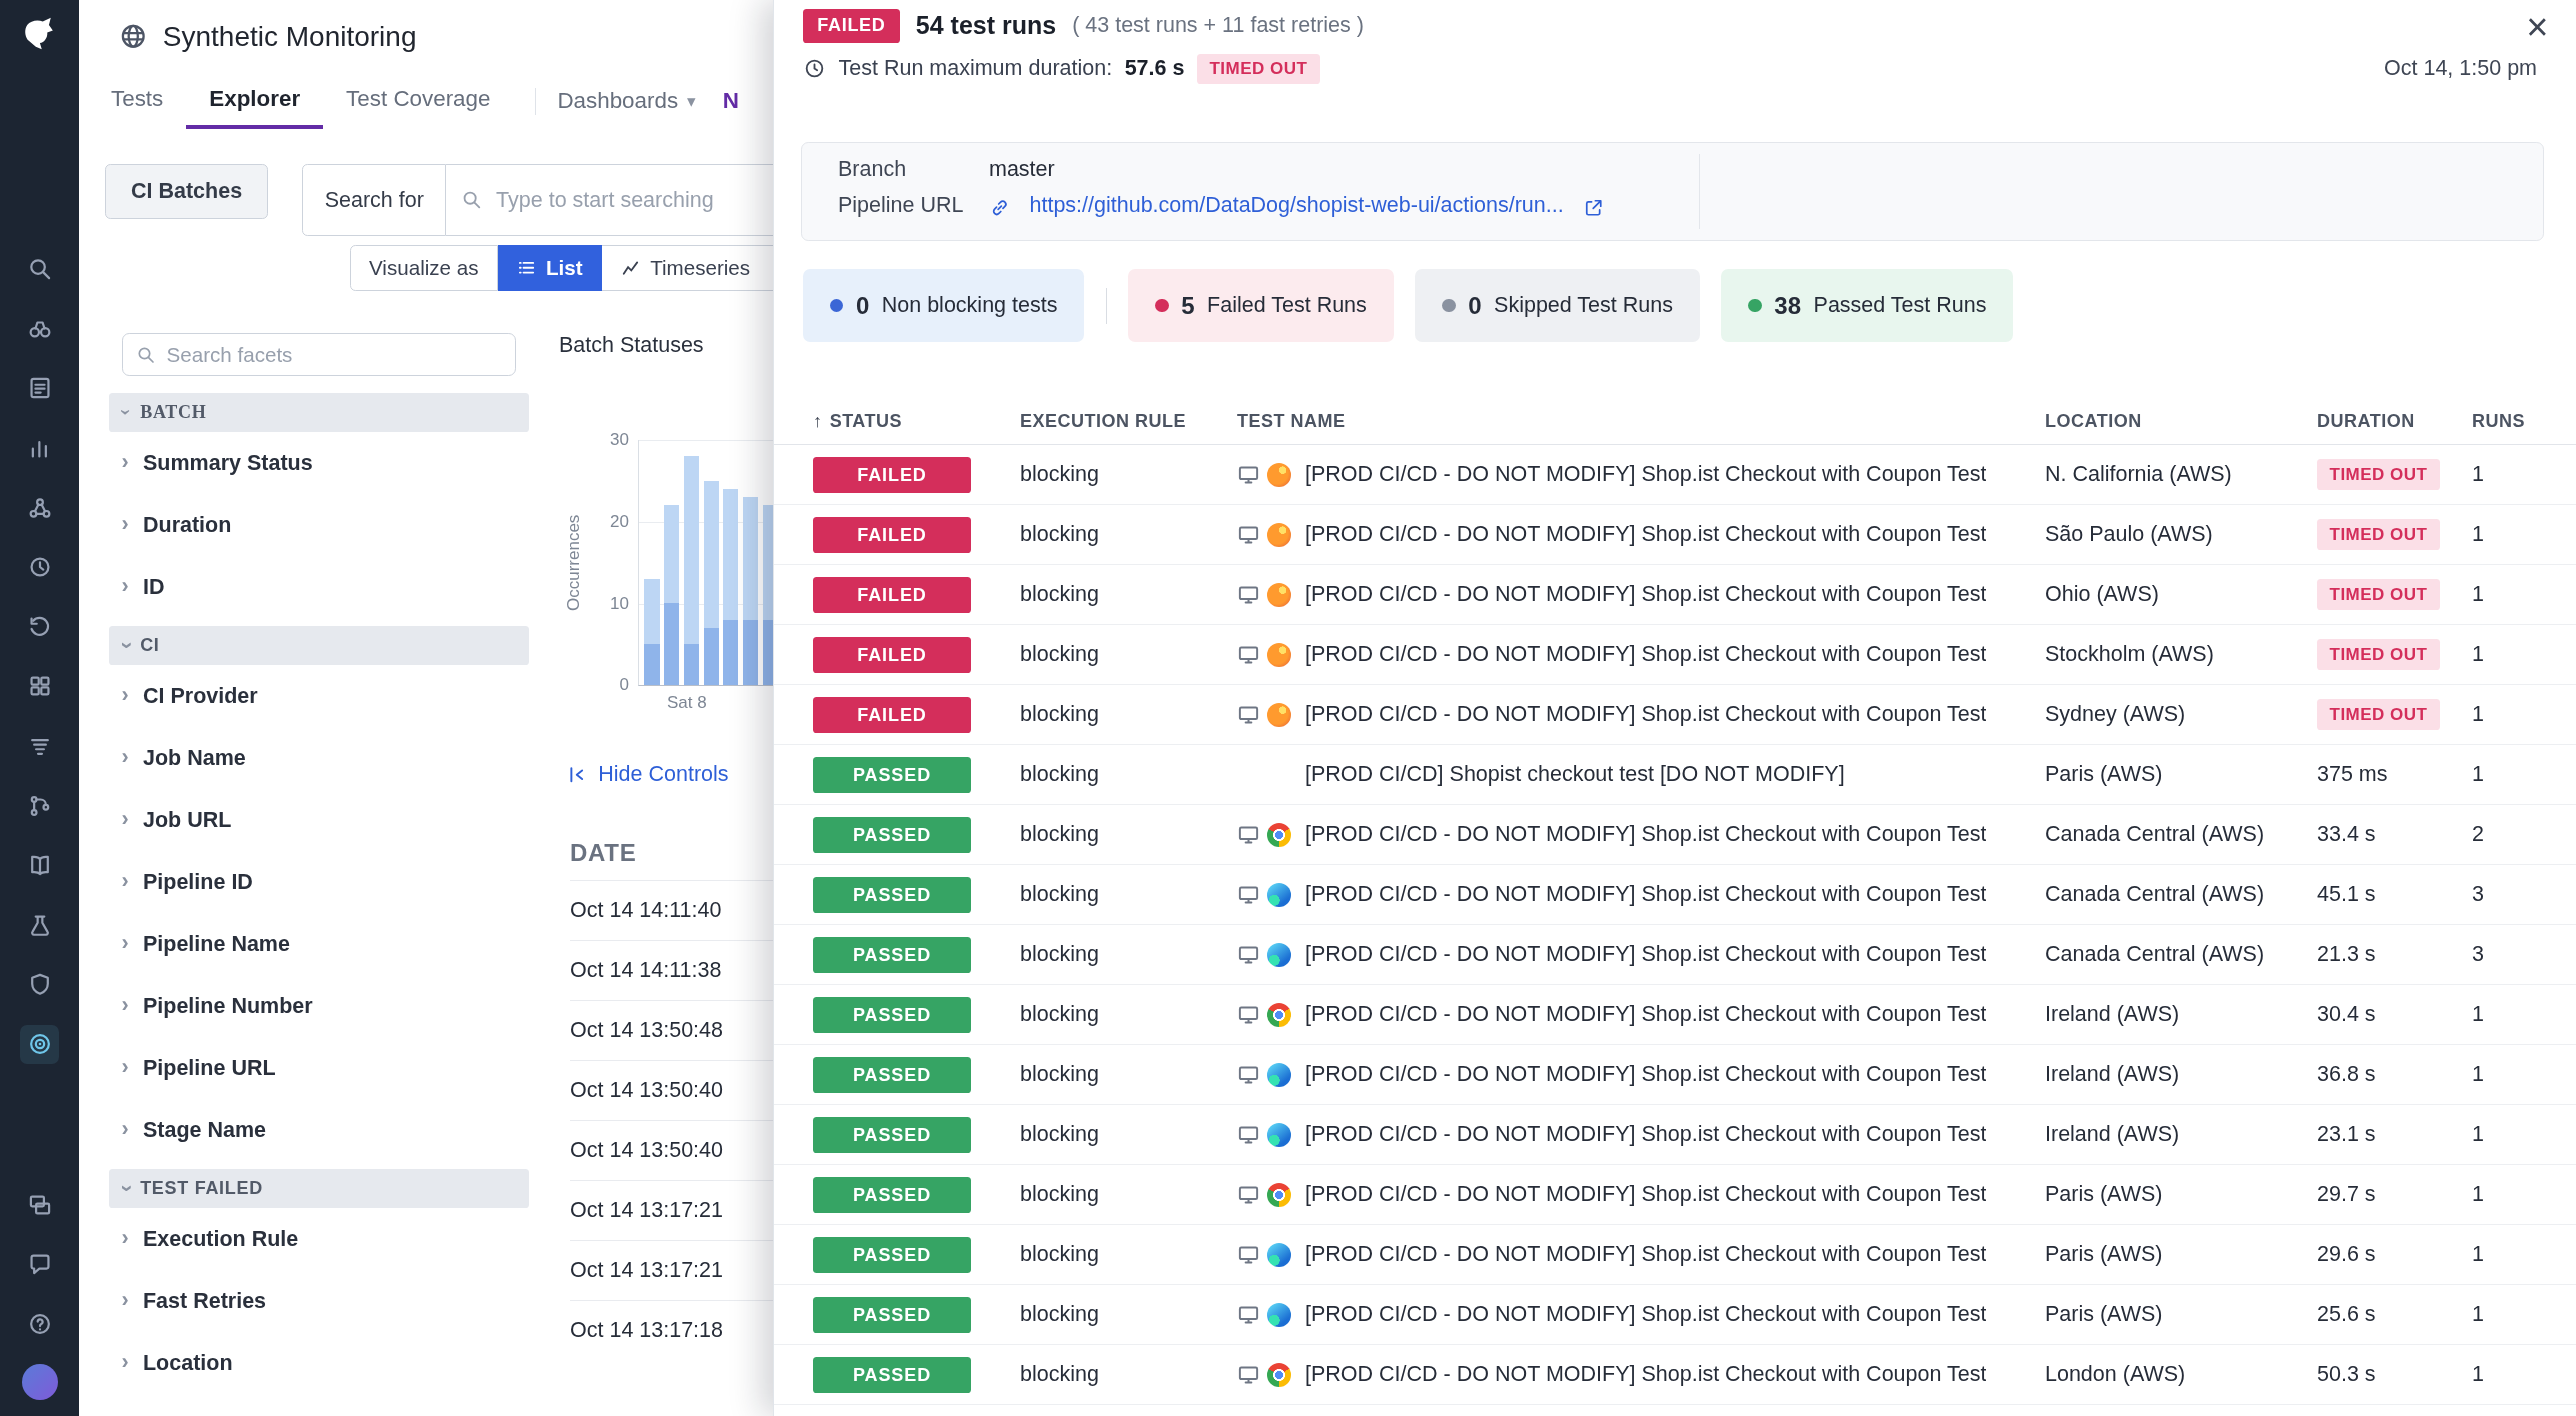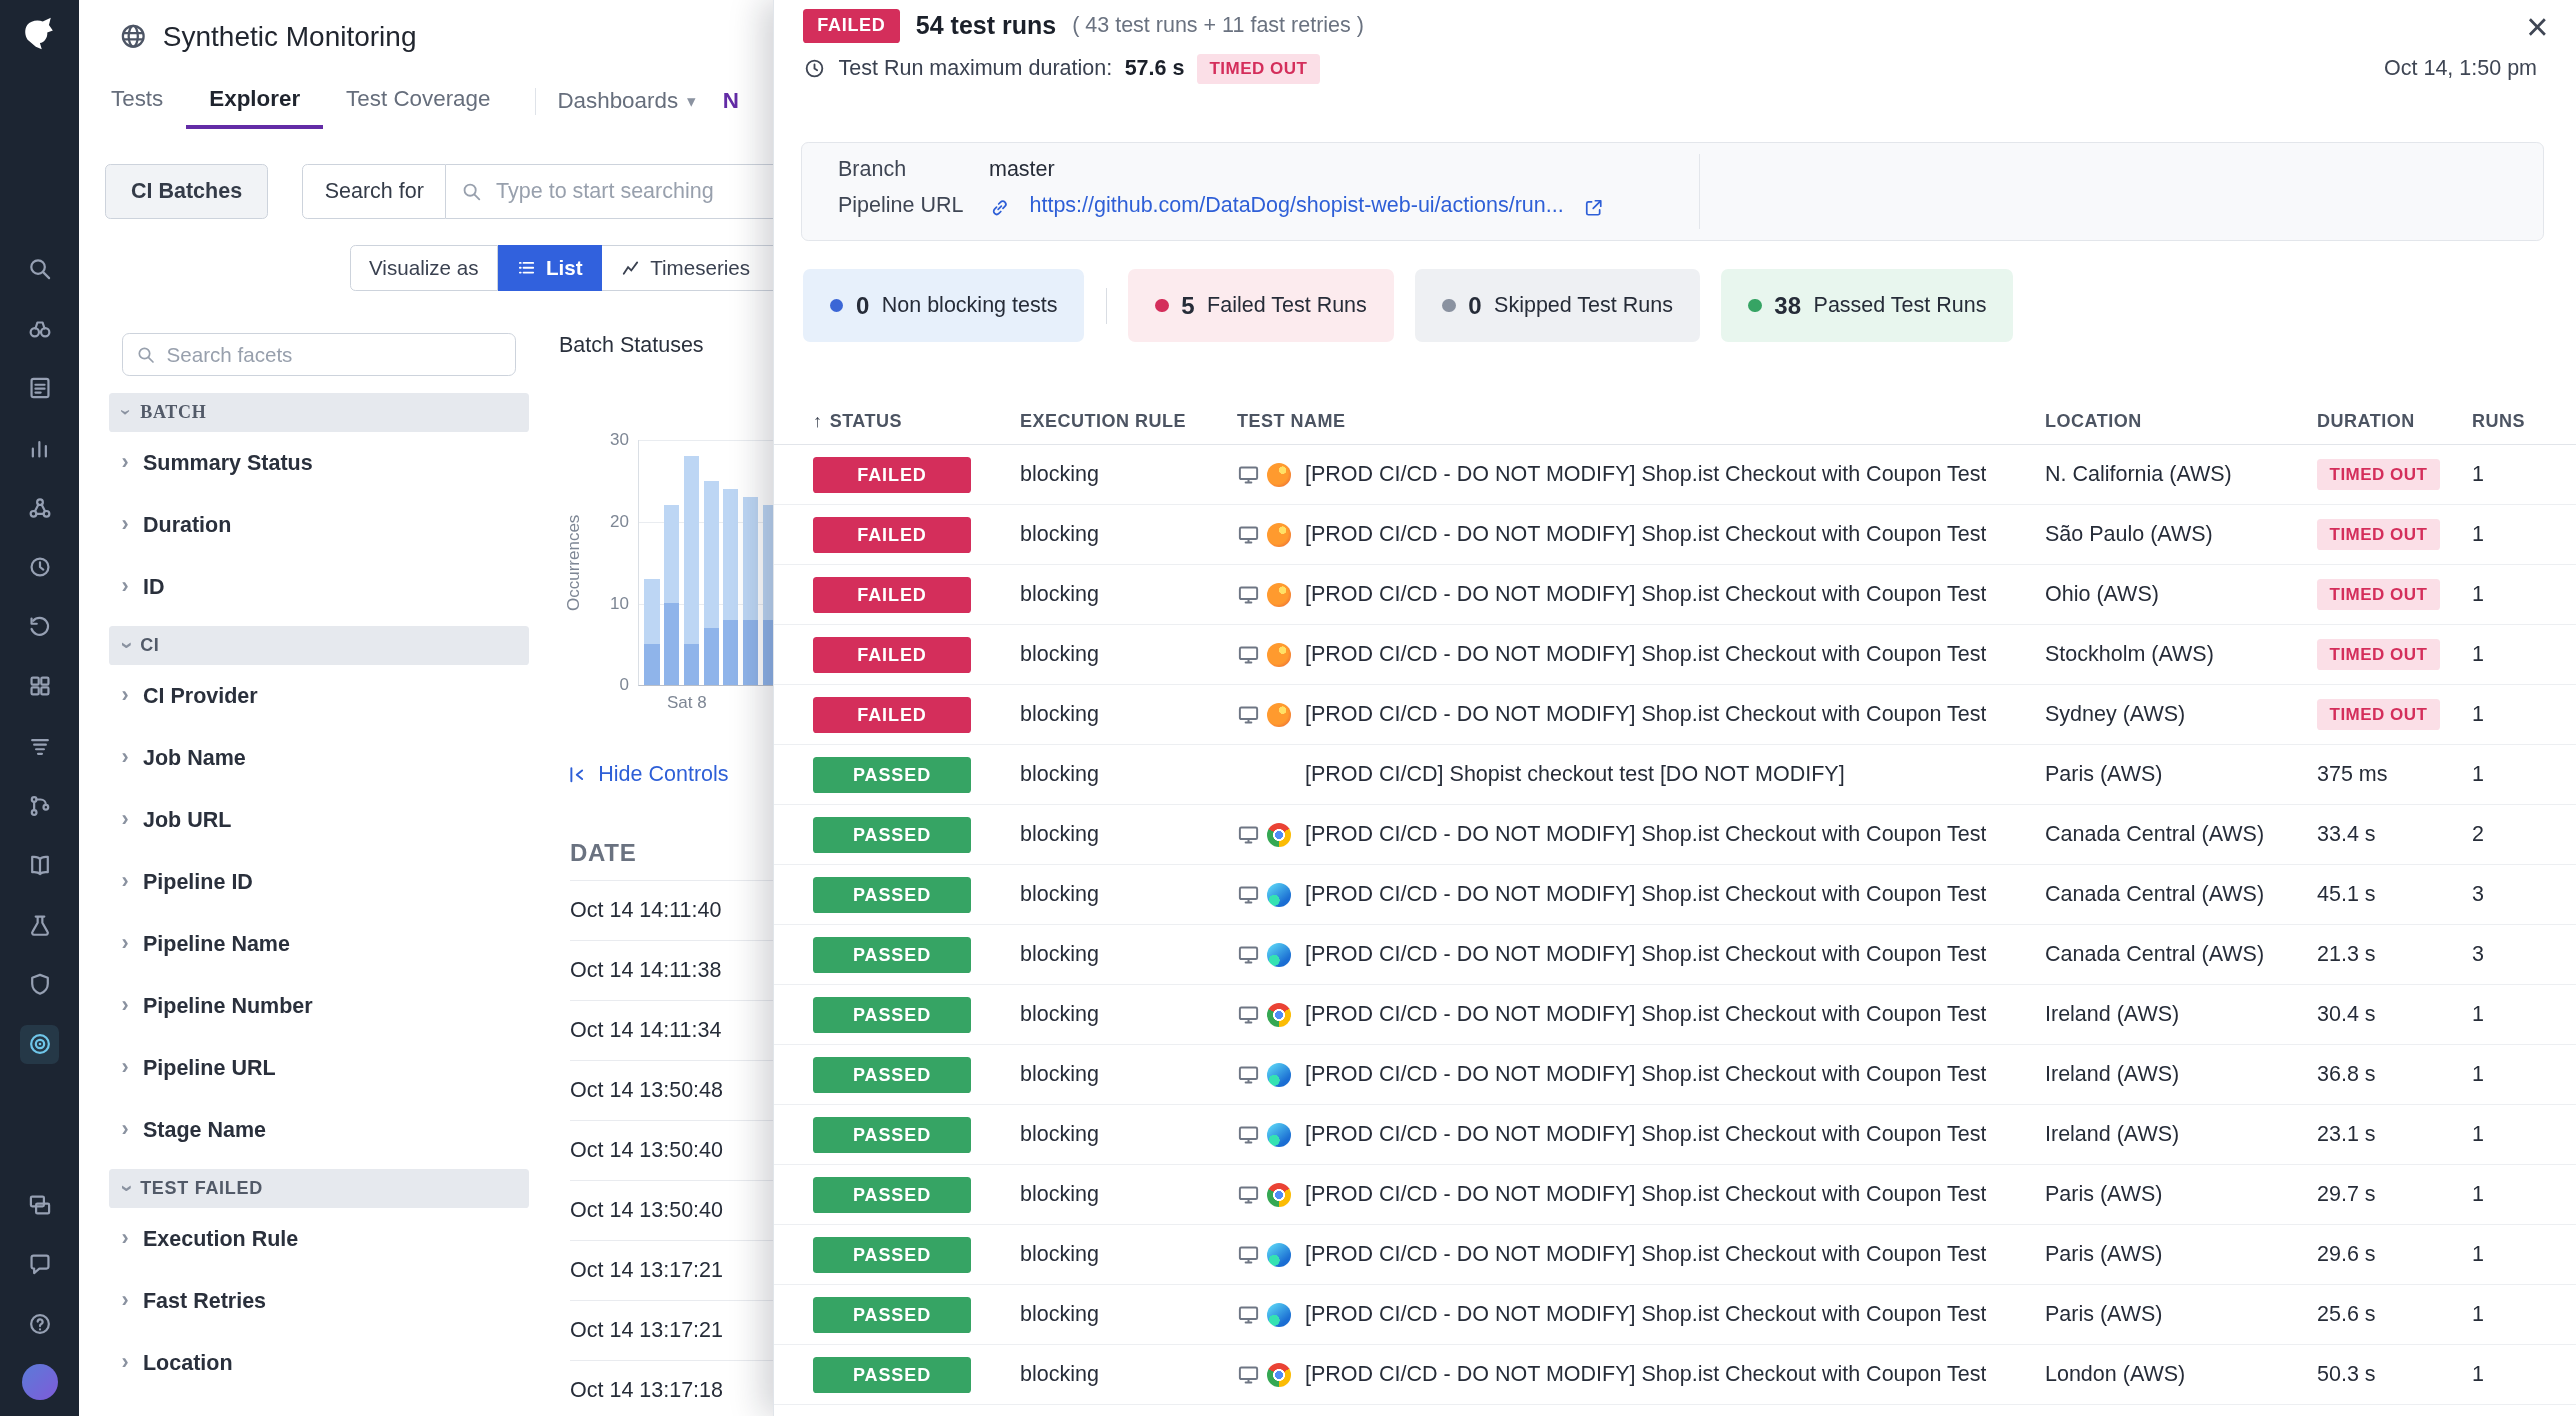--- a/index.html
+++ b/index.html
@@ -33,21 +33,21 @@
        border-bottom:4.5px solid transparent;cursor:pointer;}
   .tab.active{color:#1f242e;font-weight:700;border-bottom-color:#632ca6;}
   .tab-divider{width:0.9px;height:27px;background:#dfe3e9;margin:0 21.5px;}
   .dashboards{display:flex;align-items:center;gap:9px;font-size:22.4px;color:#666e7c;cursor:pointer;}
   .dashboards .caret{font-size:17px;color:#8a92a0;}
   .partial-btn{margin-left:27px;color:#632ca6;font-weight:700;font-size:22.4px;cursor:pointer;}
 
   .row1{position:absolute;top:164px;left:26px;height:55px;display:flex;gap:34px;}
   .ci-batches{height:55px;padding:0 25px;background:#f1f3f6;border:0.9px solid #cdd3dc;border-radius:5.4px;
               font-size:21.5px;font-weight:600;color:#343b48;font-family:inherit;cursor:pointer;}
-  .searchbar{display:flex;height:55px;}
+  .searchbar{display:flex;height:72px;}
   .search-prefix{padding:0 21.5px;background:#fff;border:0.9px solid #cdd3dc;border-radius:5.4px 0 0 5.4px;
                  font-size:21.5px;color:#343b48;font-family:inherit;cursor:pointer;}
   .search-input-wrap{width:574px;border:0.9px solid #cdd3dc;border-left:0;border-radius:0 5.4px 5.4px 0;
                      display:flex;align-items:center;gap:12px;padding:0 14.3px;background:#fff;}
   .search-input-wrap svg{width:21.5px;height:21.5px;color:#98a0ad;flex:none;}
   .search-input-wrap input, .facet-search input{border:0;outline:0;font-size:21.5px;color:#2a303c;width:100%;font-family:inherit;background:transparent;}
   .search-input-wrap input::placeholder, .facet-search input::placeholder{color:#98a0ad;}
 
   .row2{position:absolute;top:245px;left:271px;height:46px;display:flex;}
   .viz-label{display:flex;align-items:center;padding:8px 18px;border:0.9px solid #cdd3dc;border-radius:5.4px 0 0 5.4px;
@@ -458,21 +458,20 @@
           <path d="M5 4v12M15 6l-5 4 5 4"></path>
         </svg>
       <span>Hide Controls</span>
     </div>
 
     <div class="date-table">
       <div class="date-header">DATE</div>
       <div id="date-rows">
           <div class="date-row">Oct 14 14:11:40</div>
           <div class="date-row">Oct 14 14:11:38</div>
-          <div class="date-row">Oct 14 14:11:34</div>
           <div class="date-row">Oct 14 13:50:48</div>
           <div class="date-row">Oct 14 13:50:40</div>
           <div class="date-row">Oct 14 13:50:40</div>
           <div class="date-row">Oct 14 13:17:21</div>
           <div class="date-row">Oct 14 13:17:21</div>
           <div class="date-row">Oct 14 13:17:18</div>
         </div>
     </div>
   </main>
 

